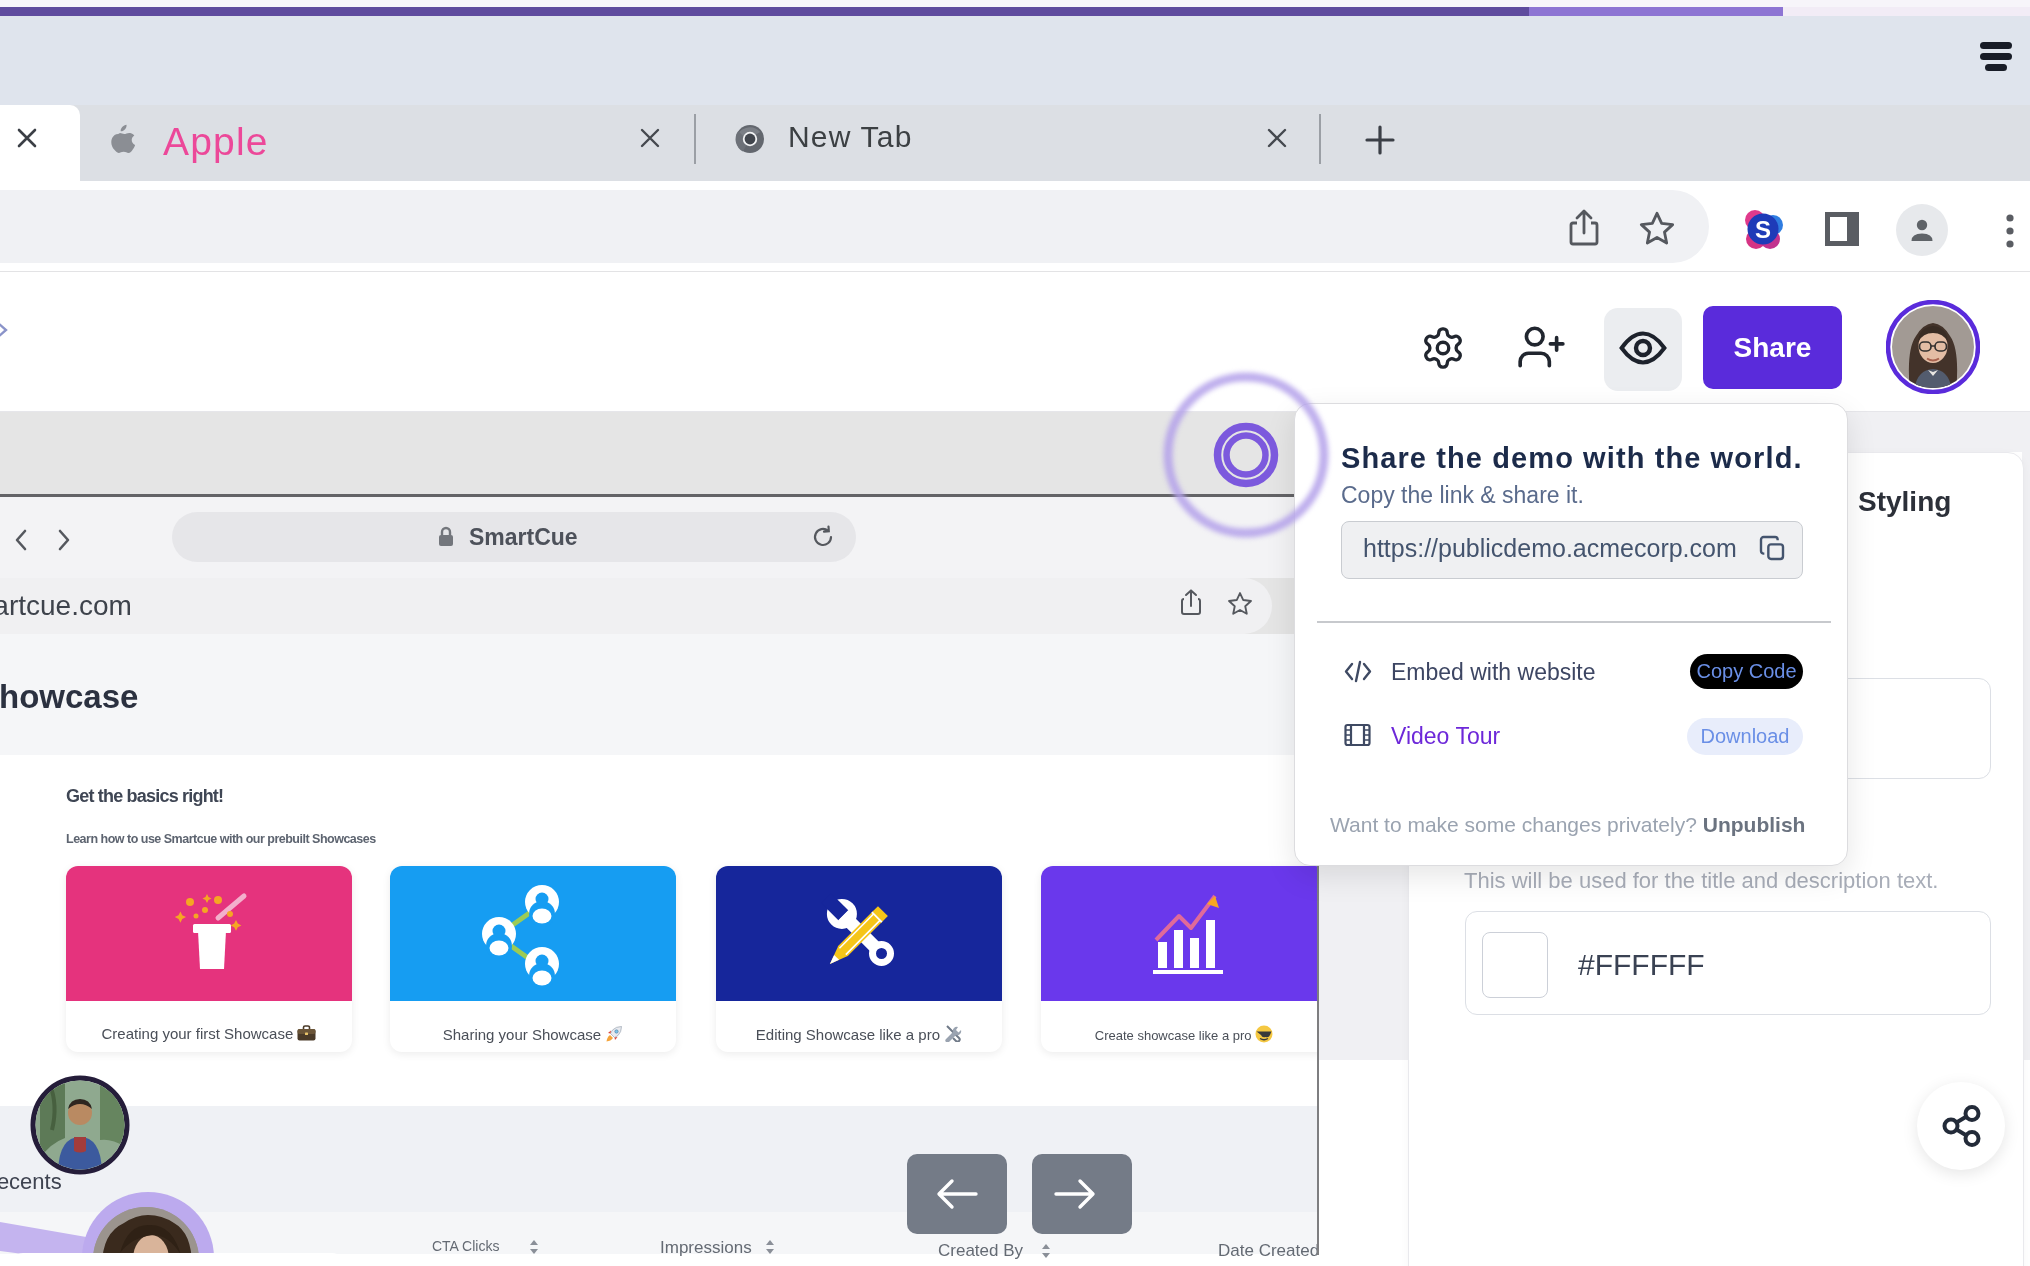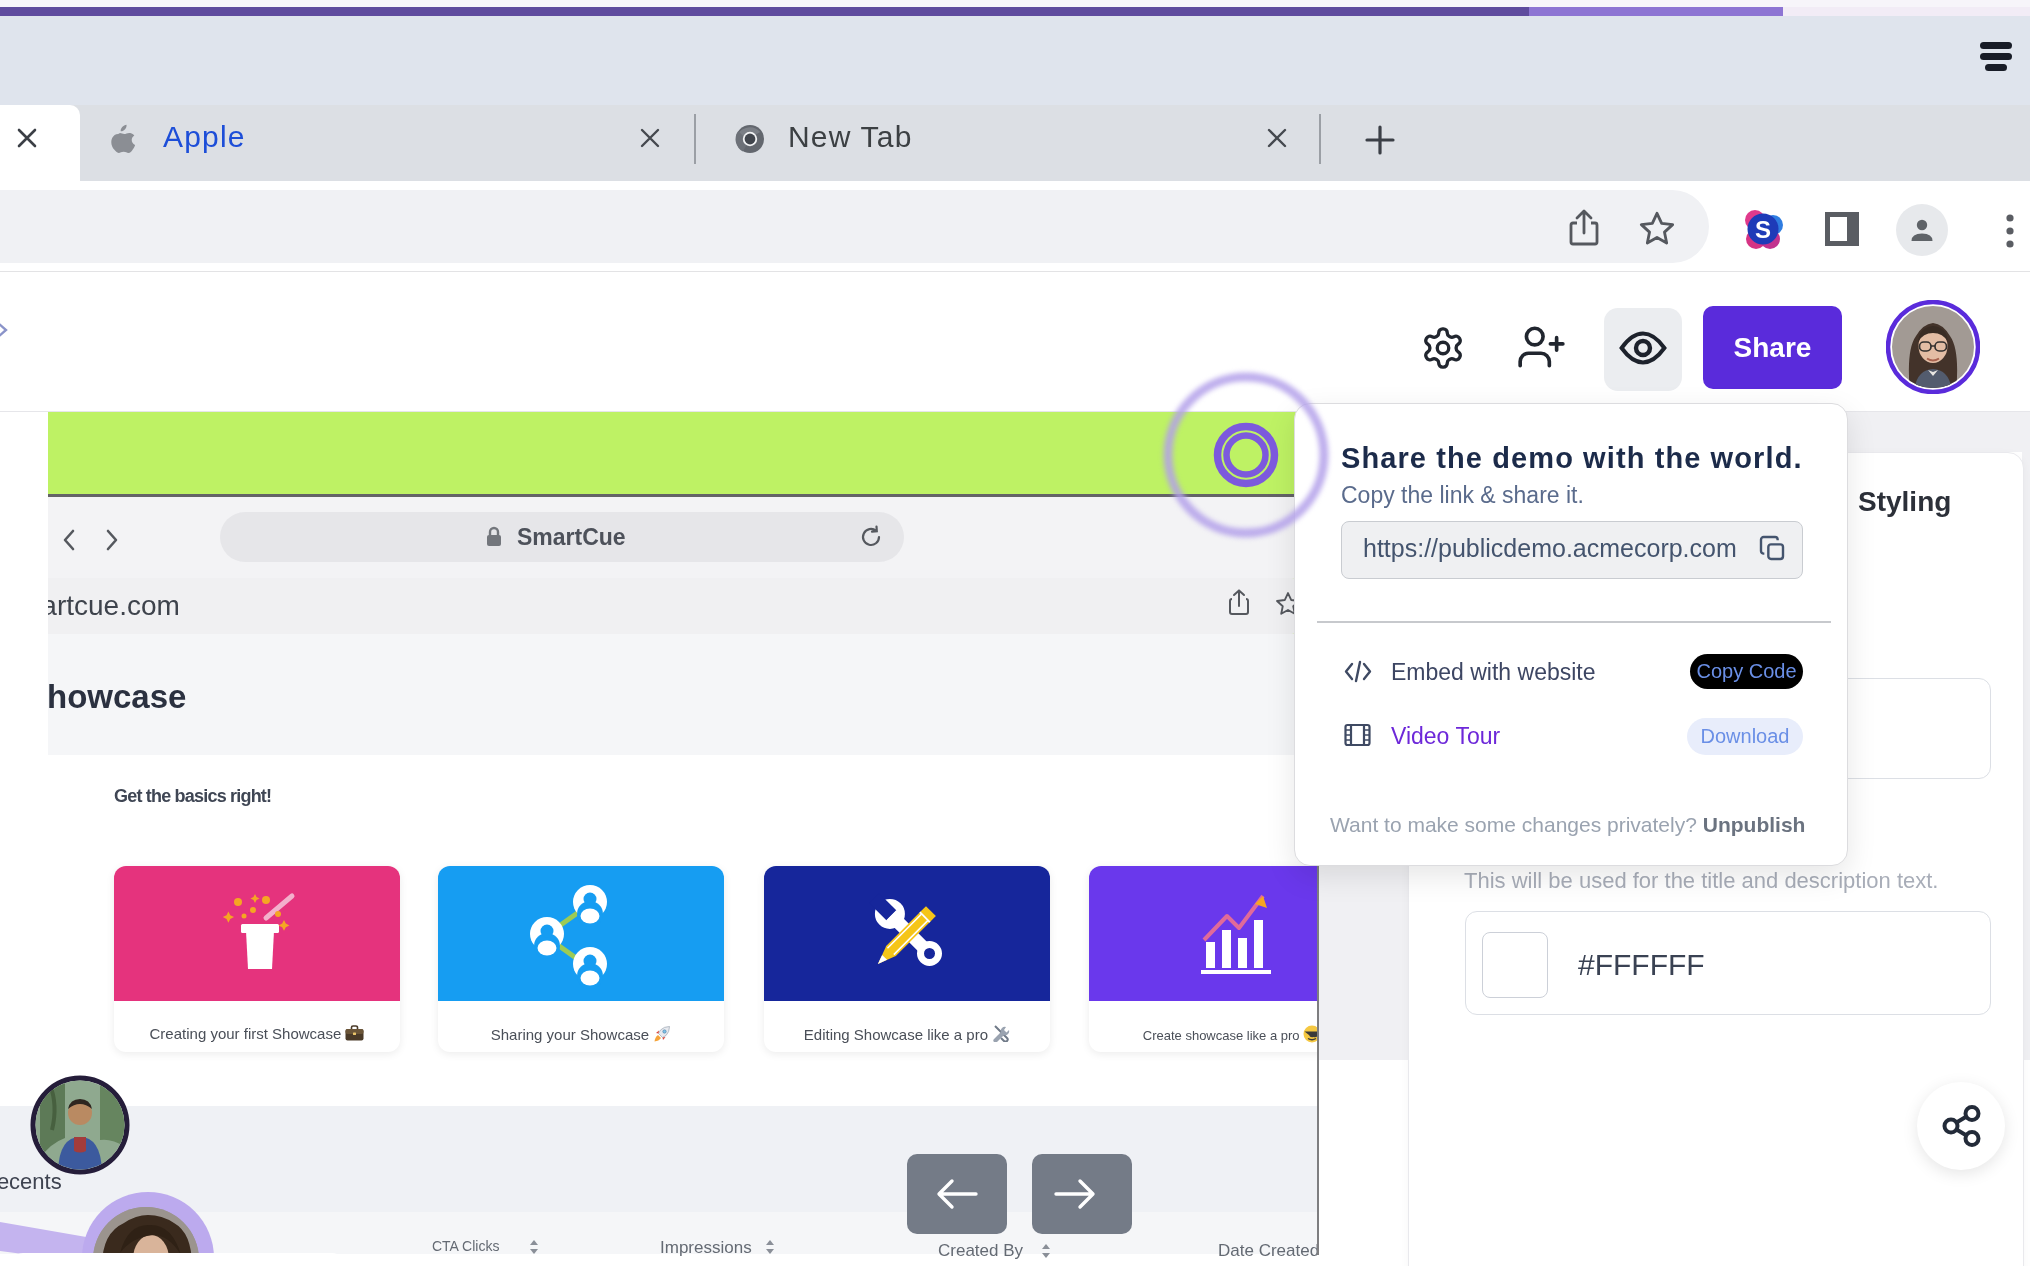--- a/index.html
+++ b/index.html
@@ -25,21 +25,21 @@
 
 <div class="abs" style="left:0;top:105px;width:80px;height:76px;background:#fff;border-radius:0 10px 0 0;"></div>
 <svg class="abs" style="left:16px;top:127px;" width="22" height="22" viewBox="0 0 22 22">
     <path d="M3 3 L19 19 M19 3 L3 19" stroke="#3b3f46" stroke-width="2.6" stroke-linecap="round"></path>
   </svg>
 
 <svg class="abs" style="left:109px;top:124px;" width="26" height="30" viewBox="0 0 24 28">
   <path fill="#8b8e94" d="M16.2 0.6 c0.3 1.5 -0.4 3.1 -1.3 4.2 c-1 1.2 -2.6 2.1 -4.1 2 c-0.3 -1.5 0.5 -3.0 1.4 -4.0 C13.2 1.6 14.9 0.7 16.2 0.6 Z"></path>
   <path fill="#8b8e94" d="M11.9 8.4 c1.3 0 2.6 0.9 4.0 0.9 c1.3 0 2.9 -1.0 4.6 -1.0 c1.2 0 3.4 0.4 4.8 2.4 c-3.6 2.2 -3.1 7.3 0.8 8.9 c-0.6 1.5 -1.3 2.9 -2.4 4.4 c-1.0 1.4 -2.2 3.0 -3.9 3.0 c-1.6 0 -2.2 -1.0 -4.5 -1.0 c-2.3 0 -2.9 1.0 -4.6 1.0 c-1.7 0 -2.9 -1.5 -4.0 -2.9 C4.0 21.5 2.9 16.6 4.6 13.1 c1.1 -2.3 3.3 -3.8 5.5 -3.8 C11.1 9.3 11.3 8.4 11.9 8.4 Z" transform="translate(-1.8,0)"></path>
 </svg>
-<div class="abs" style="left:163px;top:120px;width:200px;height:32px;font-size:30px;letter-spacing:1.2px;color:#1d4ed8;">Apple</div>
+<div class="abs" style="left:163px;top:120px;width:200px;height:32px;font-size:39px;letter-spacing:1.2px;color:#ec4899;">Apple</div>
 <svg class="abs" style="left:639px;top:127px;" width="22" height="22" viewBox="0 0 22 22">
     <path d="M3 3 L19 19 M19 3 L3 19" stroke="#45494f" stroke-width="2.4" stroke-linecap="round"></path>
   </svg>
 <div class="abs" style="left:694px;top:114px;width:2px;height:50px;background:#9b9fa5;"></div>
 
 <svg class="abs" style="left:734px;top:123px;" width="32" height="32" viewBox="0 0 32 32">
   <circle cx="16" cy="16" r="14" fill="#63676e"></circle>
   <path d="M16 16 m-14 0 a14 14 0 0 1 24.2 -6.9 l-10.2 6 Z" fill="#7b7f86"></path>
   <path d="M4.2 8 a14 14 0 0 0 4.7 20.5 l5.7 -10 Z" fill="#6d7178"></path>
   <circle cx="16" cy="16" r="7.2" fill="#f2f3f4"></circle>
@@ -128,21 +128,21 @@
     <path d="M32 42 Q33 27 47 26 Q61 27 62 42 Q57 33 47 33 Q37 33 32 42 Z" fill="#392c24"></path>
     <rect x="33.5" y="42" width="11.5" height="9" rx="4.2" fill="none" stroke="#33302e" stroke-width="1.7"></rect>
     <rect x="49" y="42" width="11.5" height="9" rx="4.2" fill="none" stroke="#33302e" stroke-width="1.7"></rect>
     <path d="M45 46 h4" stroke="#33302e" stroke-width="1.4"></path>
     <path d="M41 58.5 Q47 62.5 53 58.5" stroke="#a8624e" stroke-width="1.8" fill="none"></path>
     <path d="M28 92 Q30 70 47 69 Q64 70 66 92 Z" fill="#535c6e"></path>
     <path d="M42 70 L47 76 L52 70 L47 72 Z" fill="#e8e6e2"></path>
   </g>
 </svg>
 
-<div class="abs" style="left:0;top:412px;width:1318px;height:694px;background:#bef264;overflow:hidden;margin-left:48px;">
+<div class="abs" style="left:0;top:412px;width:1318px;height:694px;background:#e5e5e5;overflow:hidden;">
 
   <div class="abs" style="left:0;top:82px;width:1318px;height:3px;background:#636366;"></div>
   <div class="abs" style="left:0;top:85px;width:1318px;height:81px;background:#f3f3f5;"></div>
   <svg class="abs" style="left:12px;top:116px;" width="18" height="24" viewBox="0 0 18 24">
       <path d="M13 3 L5 12 L13 21" fill="none" stroke="#55585e" stroke-width="2.6" stroke-linecap="round" stroke-linejoin="round"></path>
     </svg>
   <svg class="abs" style="left:55px;top:116px;" width="18" height="24" viewBox="0 0 18 24">
       <path d="M5 3 L13 12 L5 21" fill="none" stroke="#55585e" stroke-width="2.6" stroke-linecap="round" stroke-linejoin="round"></path>
     </svg>
   <div class="abs" style="left:172px;top:100px;width:684px;height:50px;background:#e6e6e9;border-radius:25px;"></div>
@@ -163,20 +163,21 @@
   </svg>
   <svg class="abs" style="left:1226px;top:178px;" width="28" height="28" viewBox="0 0 24 24">
     <path d="M12 2.6 L14.8 8.6 L21.4 9.4 L16.5 13.9 L17.8 20.4 L12 17.1 L6.2 20.4 L7.5 13.9 L2.6 9.4 L9.2 8.6 Z" fill="none" stroke="#55585e" stroke-width="1.6" stroke-linejoin="round"></path>
   </svg>
 
   <div class="abs" style="left:0;top:222px;width:1318px;height:121px;background:#f5f6f8;"></div>
   <div class="abs" style="left:-23px;top:266px;width:300px;height:44px;font-size:33px;font-weight:bold;color:#2b3140;">Showcase</div>
 
   <div class="abs" style="left:0;top:343px;width:1318px;height:351px;background:#ffffff;"></div>
   <div class="abs" style="left:66px;top:374px;width:500px;height:32px;font-size:18px;letter-spacing:-0.8px;font-weight:bold;color:#3f4654;">Get the basics right!</div>
+  <div class="abs" style="left:66px;top:420px;width:600px;height:18px;font-size:12.5px;letter-spacing:-0.5px;font-weight:bold;color:#5d6470;">Learn how to use Smartcue with our prebuilt Showcases</div>
 
   <div class="abs" style="left:66px;top:454px;width:286px;height:186px;background:#fff;border-radius:12px;box-shadow:0 2px 8px rgba(0,0,0,0.08);"></div>
   <div class="abs" style="left:66px;top:454px;width:286px;height:135px;background:#e5337d;border-radius:12px 12px 0 0;"></div>
   <svg class="abs" style="left:160px;top:474px;" width="100" height="100" viewBox="0 0 100 100">
     <path d="M38 45 h28 l-2 38 h-24 Z" fill="#fff"></path>
     <rect x="33" y="38" width="38" height="9" rx="1.5" fill="#fff"></rect>
     <path d="M58 32 L84 10" stroke="#f3b0cc" stroke-width="5" stroke-linecap="round"></path>
     <g fill="#f5a623">
       <circle cx="30" cy="16" r="4"></circle>
         <circle cx="45" cy="24" r="3"></circle>

